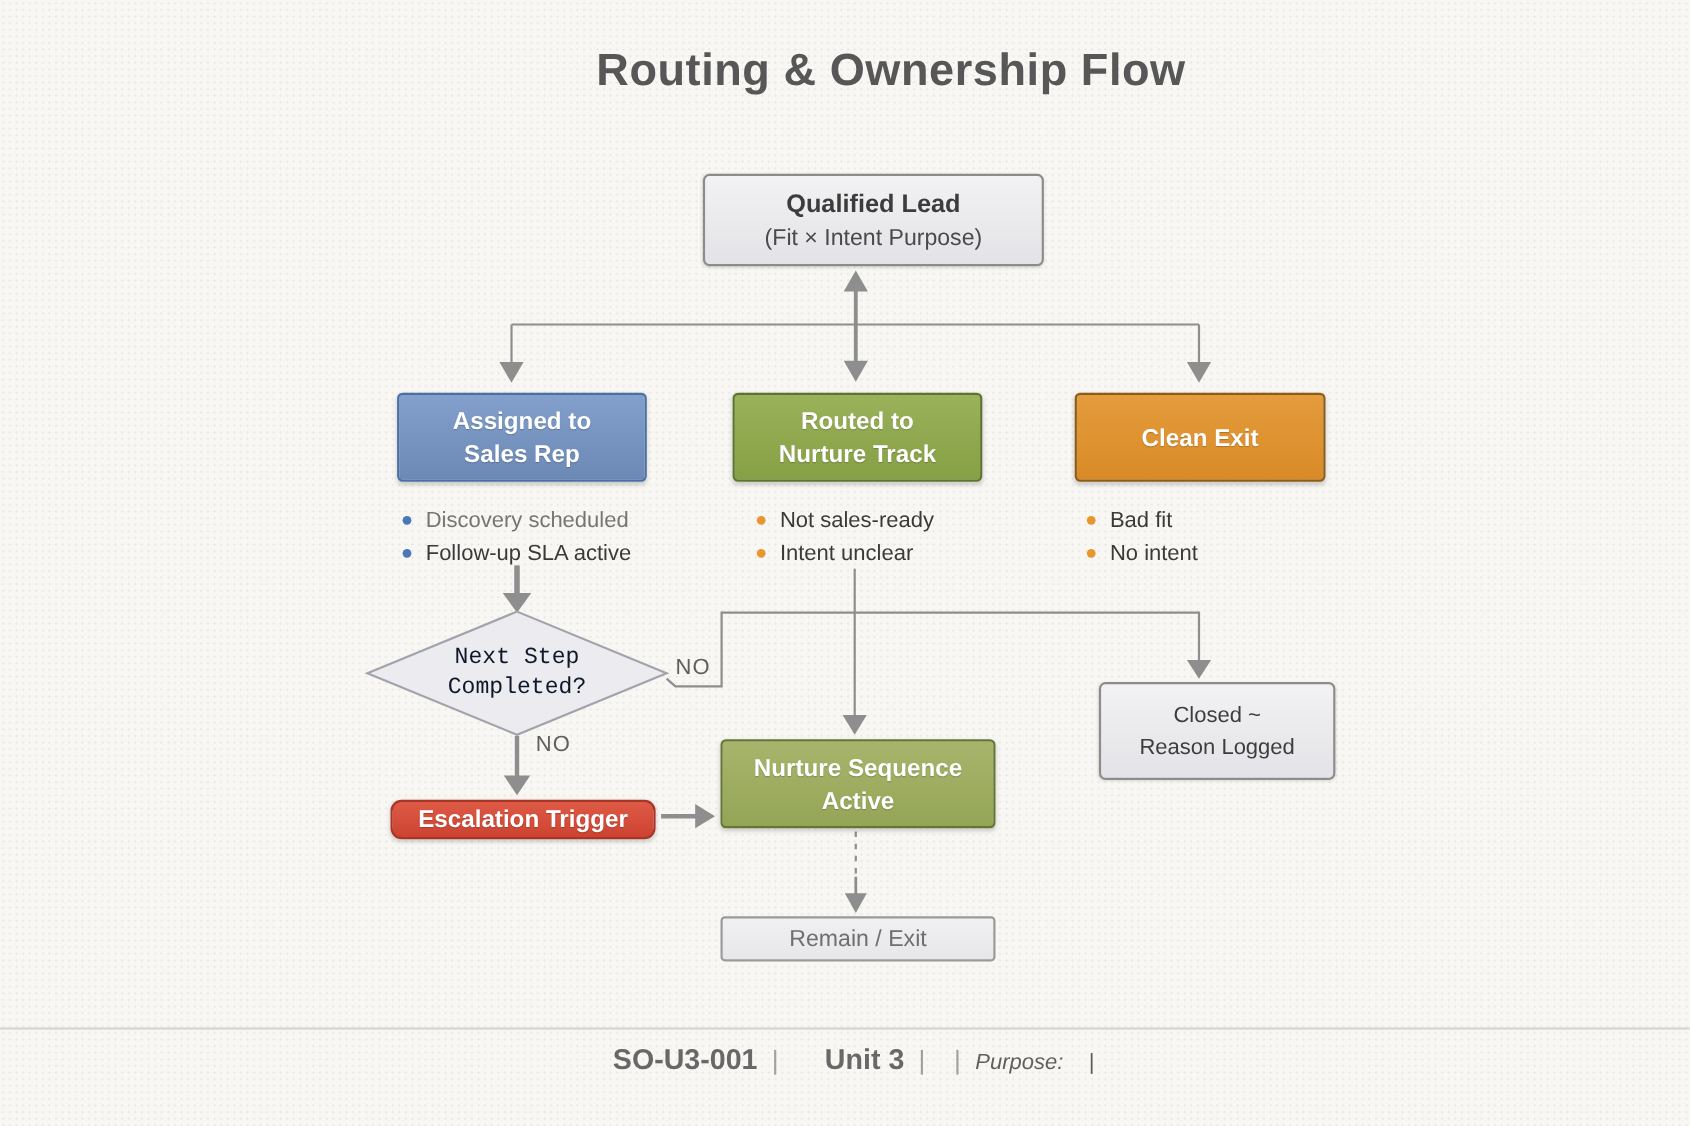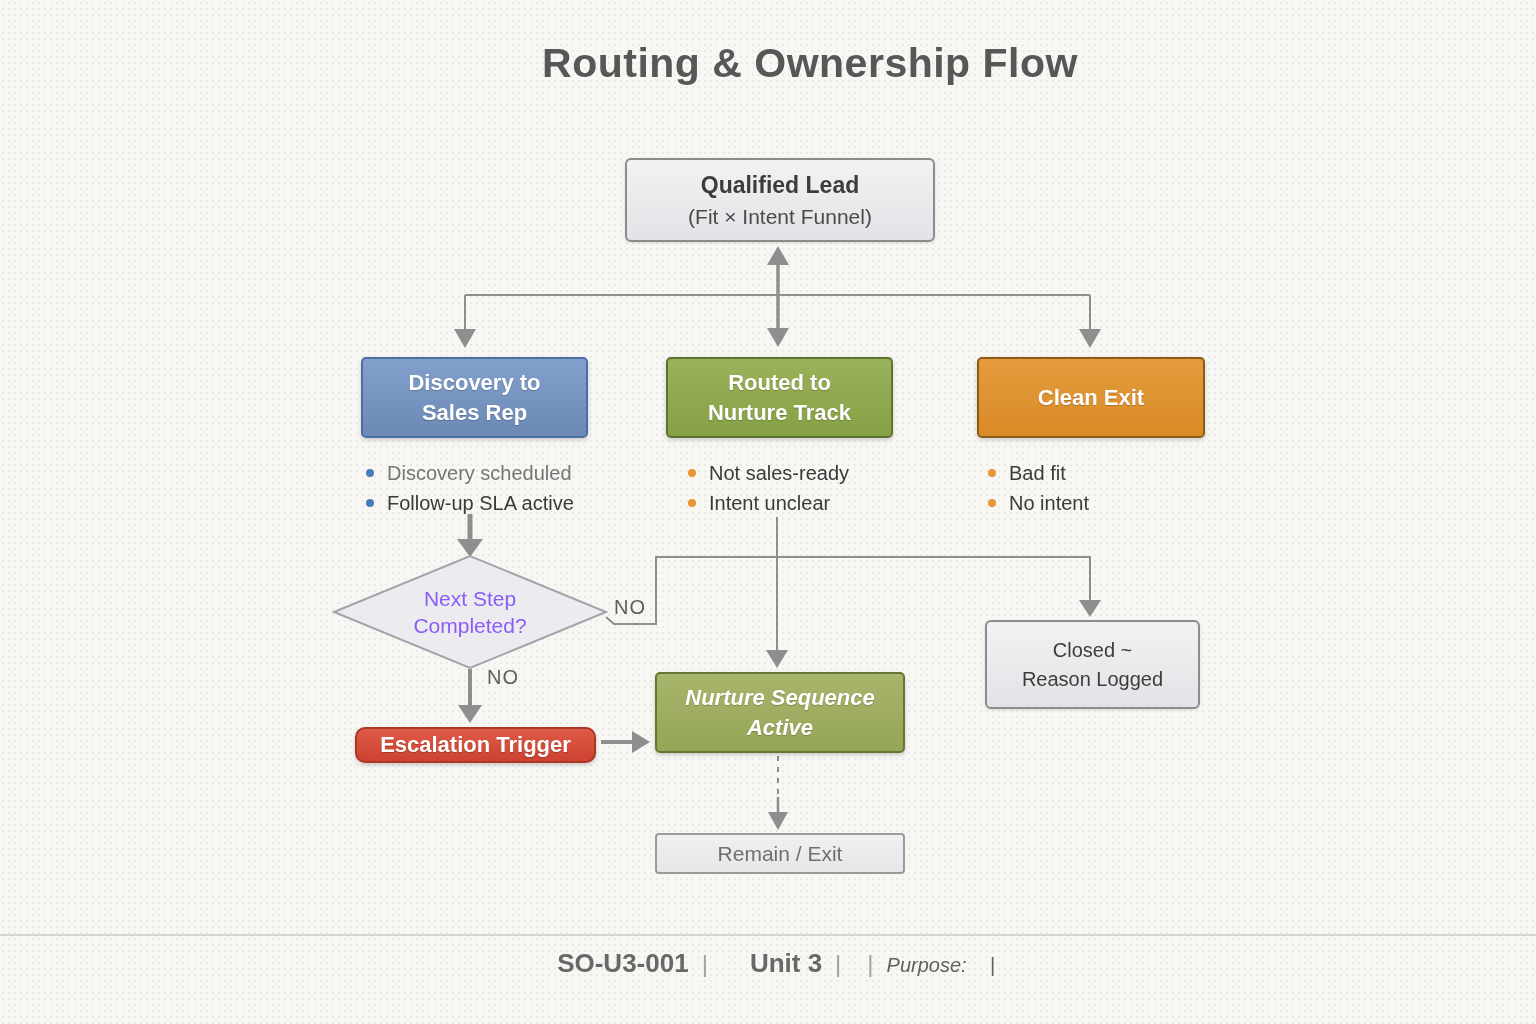--- a/index.html
+++ b/index.html
@@ -15,42 +15,43 @@
   #title {
     left:810px; top:40px; transform:translateX(-50%);
     font-size:41px; font-weight:600; color:#575757; letter-spacing:.5px; white-space:nowrap;
   }
   svg.wires { left:0; top:0; pointer-events:none; z-index:1; }
   .node { z-index:2; display:flex; flex-direction:column; justify-content:center; align-items:center; text-align:center; }
   .gray-node {
     background:linear-gradient(#f2f2f4,#e3e3e7);
     border:2px solid #8c8c8c; border-radius:6px;
     box-shadow:0 1px 3px rgba(0,0,0,.12);
+    margin-left:14px;
   }
   .color-node {
     border-radius:5px; color:#fff; font-weight:600;
     text-shadow:0 1px 1px rgba(0,0,0,.22);
     box-shadow:0 2px 4px rgba(0,0,0,.18);
     line-height:1.35; font-size:22px;
   }
   .node-assigned { background:linear-gradient(#82a0cb,#6c89b6); border:2px solid #4a6fa5; }
   .node-routed { background:linear-gradient(#9ab25a,#86a045); border:2px solid #5d7430; }
   .node-clean { background:linear-gradient(#e59c3d,#d98a26); border:2px solid #8a5c1a; }
-  .node-nurture { background:linear-gradient(#a7b56c,#95a556); border:2px solid #647634;font-style:italic; }
+  .node-nurture { background:linear-gradient(#a7b56c,#95a556); border:2px solid #647634; }
   .node-escalation { background:linear-gradient(#de5b46,#cd4231); border:2px solid #a83526; border-radius:10px; }
   .ql-line1 { font-size:23px; font-weight:600; color:#3c3c3c; }
   .ql-line2 { font-size:21px; color:#4a4a4a; margin-top:6px; }
   .bullets { z-index:2; list-style:none; font-size:20px; color:#3a3a3a; }
   .bullets li { display:flex; align-items:center; height:30px; white-space:nowrap; }
   .dot { width:8px; height:8px; border-radius:50%; margin-right:13px; flex:0 0 auto; }
   .dot-blue { background:#4a79b8; }
   .dot-orange { background:#e8962e; }
   .list-assigned li:first-child { color:#757575; }
   .decision-text {
-    z-index:2; width:210px; text-align:center; font-size:21px; color:#8b5cf6; line-height:1.3; font-weight:500;
+    z-index:2; width:210px; text-align:center; font-size:21px; color:#0f172a; line-height:1.3; font-weight:500;font-family:Liberation Mono, monospace;
   }
   .edge-label { z-index:2; font-size:20px; color:#5f5f5f; letter-spacing:1px; }
   .closed-line { font-size:20px; color:#3d3d3d; line-height:1.45; }
   .remain-node { font-size:21px; color:#6f6f6f; background:linear-gradient(#f0eff1,#e7e6e8); border:2px solid #9a9a9a; border-radius:4px; }
   #footer-divider { left:0; top:934px; width:1536px; height:2px; background:#d6d4d0; }
   #footer-row {
     left:0; top:948px; width:1536px; display:flex; justify-content:center; align-items:baseline;
     white-space:nowrap; color:#6a6a6a;
   }
   .f-strong { font-size:26px; font-weight:600; color:#686868;margin-left:29px; }
@@ -112,25 +113,25 @@
     <g>
       <line x1="778" y1="756" x2="778" y2="797" stroke-width="2" stroke-dasharray="5 6"></line>
       <line x1="778" y1="797" x2="778" y2="813" stroke-width="2.5"></line>
       <polygon points="778,830 768,812 788,812" fill="#8e8e8e" stroke="none"></polygon>
     </g>
   </g>
 </svg>
 
 <div class="abs node gray-node" style="left:625px; top:158px; width:310px; height:84px;">
   <div class="ql-line1">Qualified Lead</div>
-  <div class="ql-line2">(Fit × Intent Funnel)</div>
+  <div class="ql-line2">(Fit × Intent Purpose)</div>
 </div>
 
 <div class="abs node color-node node-assigned" style="left:361px; top:357px; width:227px; height:81px;">
-  <div>Discovery to</div>
+  <div>Assigned to</div>
   <div>Sales Rep</div>
 </div>
 
 <div class="abs node color-node node-routed" style="left:666px; top:357px; width:227px; height:81px;">
   <div>Routed to</div>
   <div>Nurture Track</div>
 </div>
 
 <div class="abs node color-node node-clean" style="left:977px; top:357px; width:228px; height:81px;text-align:right;">
   <div>Clean Exit</div>

